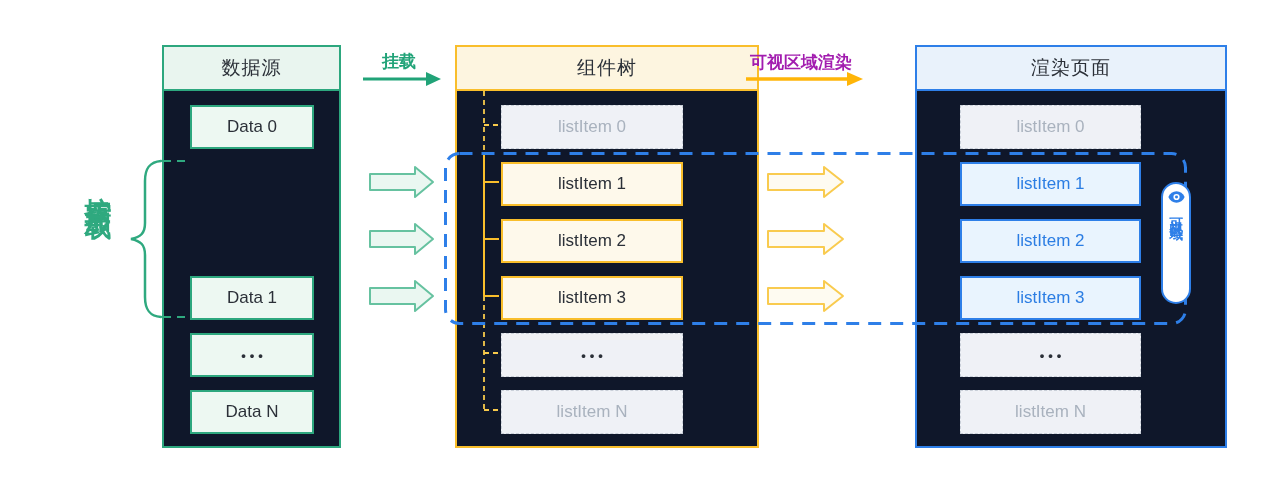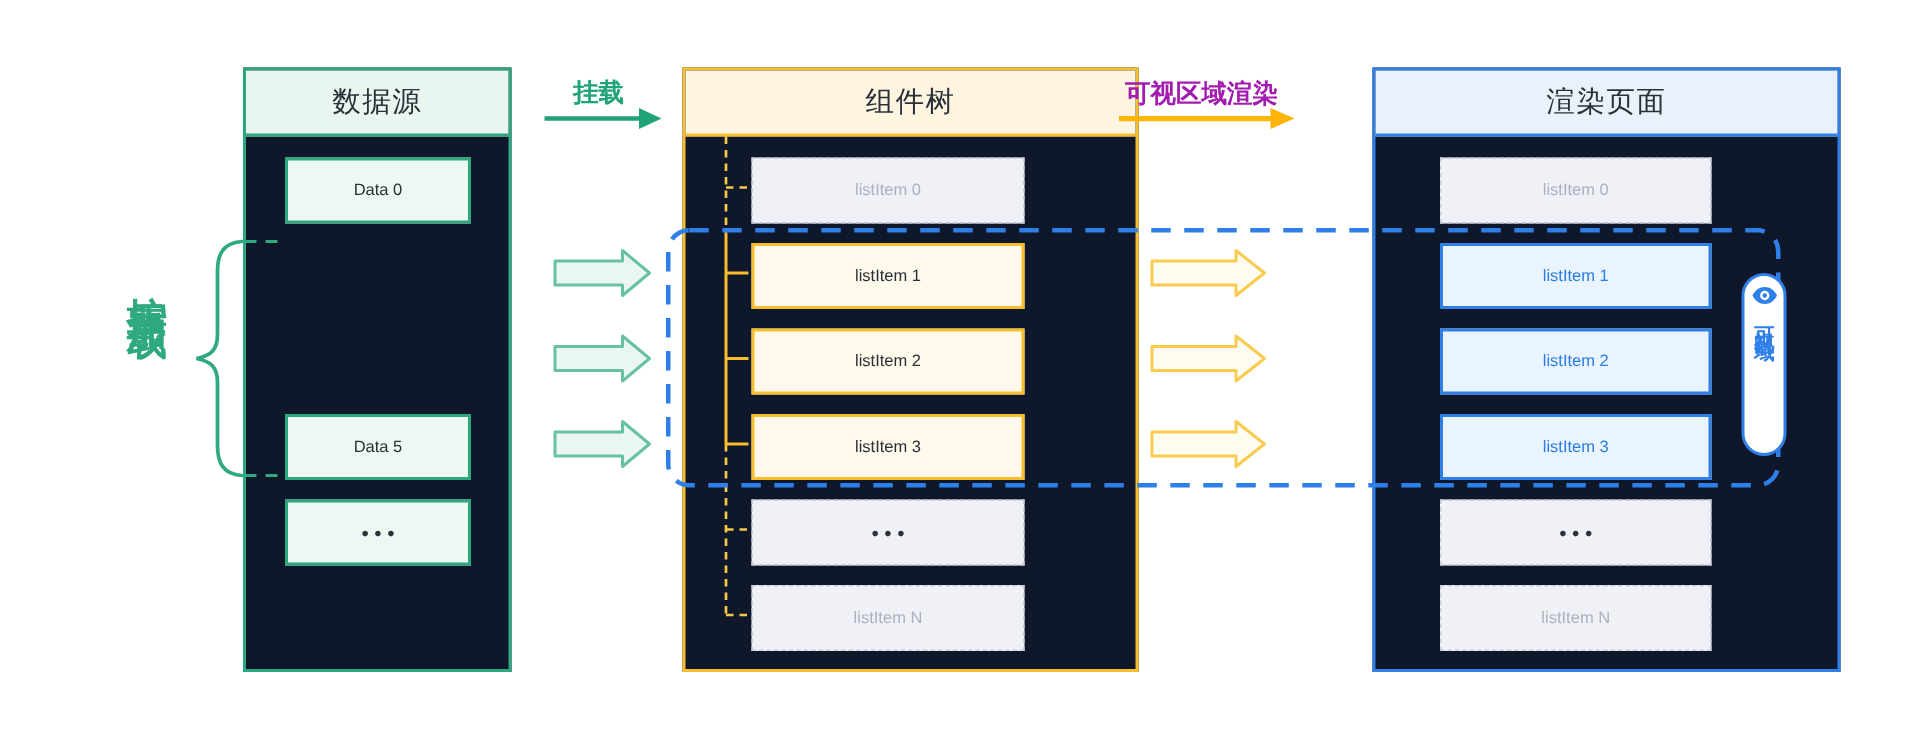--- a/index.html
+++ b/index.html
@@ -13,21 +13,21 @@
     display:flex;align-items:center;justify-content:center;
     font-size:19px;font-weight:500;color:#2b3038;letter-spacing:1px;}
   .col.green{left:162px;width:179px;border:2px solid #2da77e;}
   .col.green .col-header{background:#e9f5ef;border-bottom:2px solid #2da77e;}
   .col.yellow{left:455px;width:304px;border:2px solid #f9be2b;}
   .col.yellow .col-header{background:#fdf5e0;border-bottom:2px solid #f9be2b;}
   .col.blue{left:883px;width:312px;border:2px solid #2e7fe8;margin-left:32px;}
   .col.blue .col-header{background:#e9f2fb;border-bottom:2px solid #2e7fe8;}
 
   .item{position:absolute;height:44px;box-sizing:border-box;
-    display:flex;align-items:center;justify-content:center;font-size:11px;color:#2b3038;}
+    display:flex;align-items:center;justify-content:center;font-size:17px;color:#2b3038;}
   .r0{top:58px}.r1{top:115px}.r2{top:172px}.r3{top:229px}.r4{top:286px}.r5{top:343px}
   .item.g{left:26px;width:124px;background:#edf8f2;border:2px solid #2da77e;}
   .item.ay{left:44px;width:182px;background:#fef9eb;border:2px solid #f9be2b;}
   .item.ab{left:43px;width:181px;background:#e9f4fe;border:2px solid #2e7fe8;color:#2b7de3;}
   .item.ghost{background:#eff1f6;border:1.5px dashed #c9cfd8;color:#a9b2be;}
   .item.ghost.my{left:44px;width:182px;}
   .item.ghost.mb{left:43px;width:181px;}
   .item.ellipsis{font-size:13px;font-weight:bold;letter-spacing:4px;text-indent:4px;color:#2b3038;}
 
   
@@ -93,22 +93,23 @@
       <path d="M484,353 H499" stroke="#f7c94b" stroke-width="1.8" stroke-dasharray="5 4"></path>
       <path d="M484,410 H499" stroke="#f7c94b" stroke-width="1.8" stroke-dasharray="5 4"></path>
     </g>
 
     <rect x="445.5" y="153.5" width="740" height="170" rx="14" fill="none" stroke="#2e7fe8" stroke-width="3" stroke-dasharray="13 9"></rect>
   </svg>
 
   <div class="col green">
     <div class="col-header">数据源</div>
     <div class="item g r0">Data 0</div>
-    <div class="item g r3">Data 5</div>
+    <div class="item g r3">Data 1</div>
     <div class="item g r4 ellipsis">•••</div>
+    <div class="item g r5">Data N</div>
   </div>
 
   <div class="col yellow">
     <div class="col-header">组件树</div>
     <div class="item ghost my r0">listItem 0</div>
     <div class="item ay r1">listItem 1</div>
     <div class="item ay r2">listItem 2</div>
     <div class="item ay r3">listItem 3</div>
     <div class="item ghost my r4 ellipsis">•••</div>
     <div class="item ghost my r5">listItem N</div>

